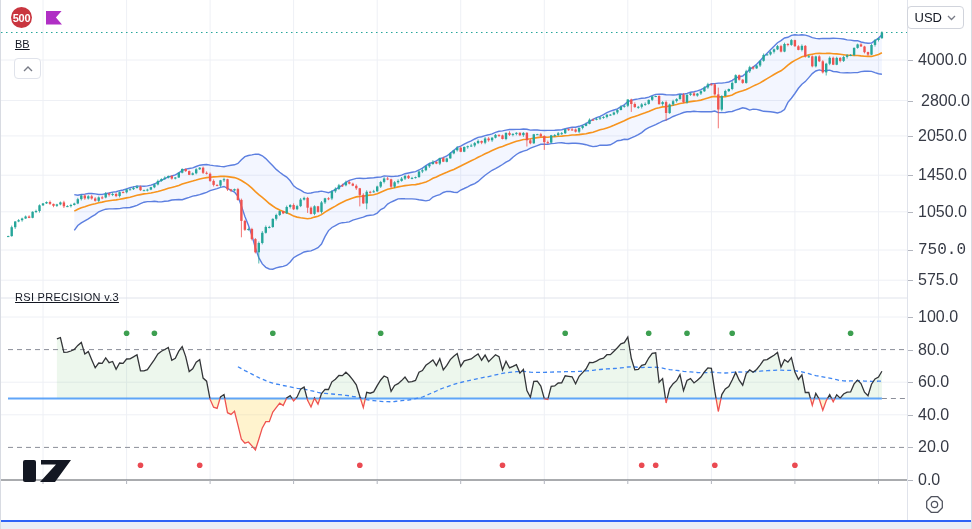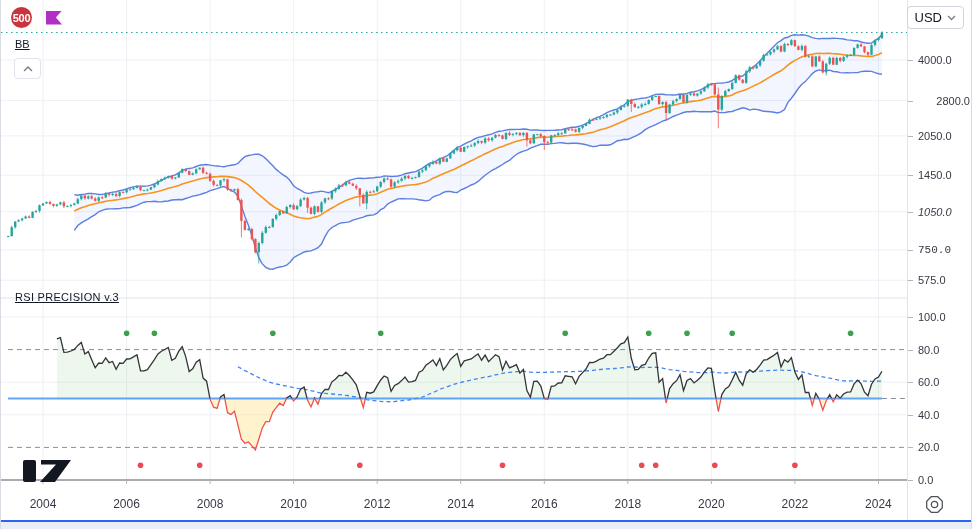--- a/index.html
+++ b/index.html
@@ -18,21 +18,21 @@
   .ind-label{position:absolute;font-size:11px;color:#131722;z-index:5;cursor:pointer;text-decoration:underline;}
   .bb-label{left:14px;top:38px;}
   .rsi-label{left:14px;top:291px;letter-spacing:0.3px;}
   .collapse-btn{position:absolute;left:13px;top:58px;width:27px;height:21px;background:#fff;
         border:1px solid #e0e3eb;border-radius:4px;display:flex;align-items:center;justify-content:center;
         cursor:pointer;z-index:5;padding:0;}
   .usd-btn{position:absolute;right:7px;top:6px;height:23px;padding:0 7px;background:#fff;
         border:1px solid #d1d4dc;border-radius:4px;display:flex;align-items:center;gap:5px;
         font-size:13px;color:#131722;cursor:pointer;z-index:6;font-family:"Liberation Sans",sans-serif;}
   .axis-label{position:absolute;left:916px;width:52px;height:16px;line-height:16px;
-        font-size:11px;color:#363a45;}
+        font-size:16px;color:#363a45;}
   .time-label{position:absolute;top:497px;width:40px;text-align:center;font-size:12px;color:#363a45;}
   .price-axis{position:absolute;left:907px;top:0;width:64px;height:520px;cursor:ns-resize;}
   .time-axis{position:absolute;left:0;top:481px;width:906px;height:39px;cursor:ew-resize;}
   .axis-vline{position:absolute;left:906px;top:0;width:1px;height:520px;background:#e0e3eb;}
   .tv-logo{position:absolute;left:20px;top:459px;z-index:4;cursor:pointer;}
   .settings-icon{position:absolute;left:924px;top:495px;z-index:5;cursor:pointer;}
   .bottom-bar{position:absolute;left:0;top:520px;width:972px;height:9px;
         background:#e9edf6;border-top:2px solid #2d62f6;box-sizing:border-box;cursor:pointer;}
 </style>
 </head>
@@ -658,52 +658,39 @@
   <div class="axis-vline"></div>
   <div class="price-axis" id="priceAxis">
       <div class="axis-label" style="top: 52px; left: 10px;">4000.0</div>
       <div style="position: absolute; left: 0px; top: 60px; width: 5px; height: 1px; background: rgb(178, 181, 190);"></div>
       <div class="axis-label" style="top: 93px; left: 10px; text-align: right;">2800.0</div>
       <div style="position: absolute; left: 0px; top: 101px; width: 5px; height: 1px; background: rgb(178, 181, 190);"></div>
       <div class="axis-label" style="top: 128px; left: 10px;">2050.0</div>
       <div style="position: absolute; left: 0px; top: 136px; width: 5px; height: 1px; background: rgb(178, 181, 190);"></div>
       <div class="axis-label" style="top: 167px; left: 10px;">1450.0</div>
       <div style="position: absolute; left: 0px; top: 175px; width: 5px; height: 1px; background: rgb(178, 181, 190);"></div>
-      <div class="axis-label" style="top: 204px; left: 10px; font-style: italic;">1050.0</div>
+      <div class="axis-label" style="top: 204px; left: 10px;">1050.0</div>
       <div style="position: absolute; left: 0px; top: 212px; width: 5px; height: 1px; background: rgb(178, 181, 190);"></div>
       <div class="axis-label" style="top: 242px; left: 10px; font-family: Liberation Mono, monospace;">750.0</div>
       <div style="position: absolute; left: 0px; top: 250px; width: 5px; height: 1px; background: rgb(178, 181, 190);"></div>
       <div class="axis-label" style="top: 272px; left: 10px;">575.0</div>
       <div style="position: absolute; left: 0px; top: 280px; width: 5px; height: 1px; background: rgb(178, 181, 190);"></div>
       <div class="axis-label" style="top: 309px; left: 10px;">100.0</div>
       <div style="position: absolute; left: 0px; top: 317px; width: 5px; height: 1px; background: rgb(178, 181, 190);"></div>
       <div class="axis-label" style="top: 342px; left: 10px;">80.0</div>
       <div style="position: absolute; left: 0px; top: 350px; width: 5px; height: 1px; background: rgb(178, 181, 190);"></div>
       <div class="axis-label" style="top: 374px; left: 10px;">60.0</div>
       <div style="position: absolute; left: 0px; top: 382px; width: 5px; height: 1px; background: rgb(178, 181, 190);"></div>
       <div class="axis-label" style="top: 407px; left: 10px;">40.0</div>
       <div style="position: absolute; left: 0px; top: 415px; width: 5px; height: 1px; background: rgb(178, 181, 190);"></div>
       <div class="axis-label" style="top: 439px; left: 10px;">20.0</div>
       <div style="position: absolute; left: 0px; top: 447px; width: 5px; height: 1px; background: rgb(178, 181, 190);"></div>
       <div class="axis-label" style="top: 472px; left: 10px;">0.0</div>
       <div style="position: absolute; left: 0px; top: 480px; width: 5px; height: 1px; background: rgb(178, 181, 190);"></div>
     </div>
-  <div class="time-axis" id="timeAxis">
-      <div class="time-label" style="left: 22.01px; top: 16px;">2004</div>
-      <div class="time-label" style="left: 105.554px; top: 16px;">2006</div>
-      <div class="time-label" style="left: 189.098px; top: 16px;">2008</div>
-      <div class="time-label" style="left: 272.642px; top: 16px;">2010</div>
-      <div class="time-label" style="left: 356.186px; top: 16px;">2012</div>
-      <div class="time-label" style="left: 439.73px; top: 16px;">2014</div>
-      <div class="time-label" style="left: 523.274px; top: 16px;">2016</div>
-      <div class="time-label" style="left: 606.818px; top: 16px;">2018</div>
-      <div class="time-label" style="left: 690.362px; top: 16px;">2020</div>
-      <div class="time-label" style="left: 773.906px; top: 16px;">2022</div>
-      <div class="time-label" style="left: 857.45px; top: 16px;">2024</div>
-    </div>
 
   <div class="tv-logo">
     <svg width="56" height="25" viewBox="0 0 56 25">
       <rect id="logoBar" x="2" y="1" width="13" height="22" rx="2" fill="#131722"></rect>
       <path id="logoSeven" d="M20 1 H50 L34 23 H19 L35 5.5 H20 Z" fill="#131722"></path>
     </svg>
   </div>
 
   <div class="settings-icon">
     <svg width="19" height="19" viewBox="0 0 18 18">

